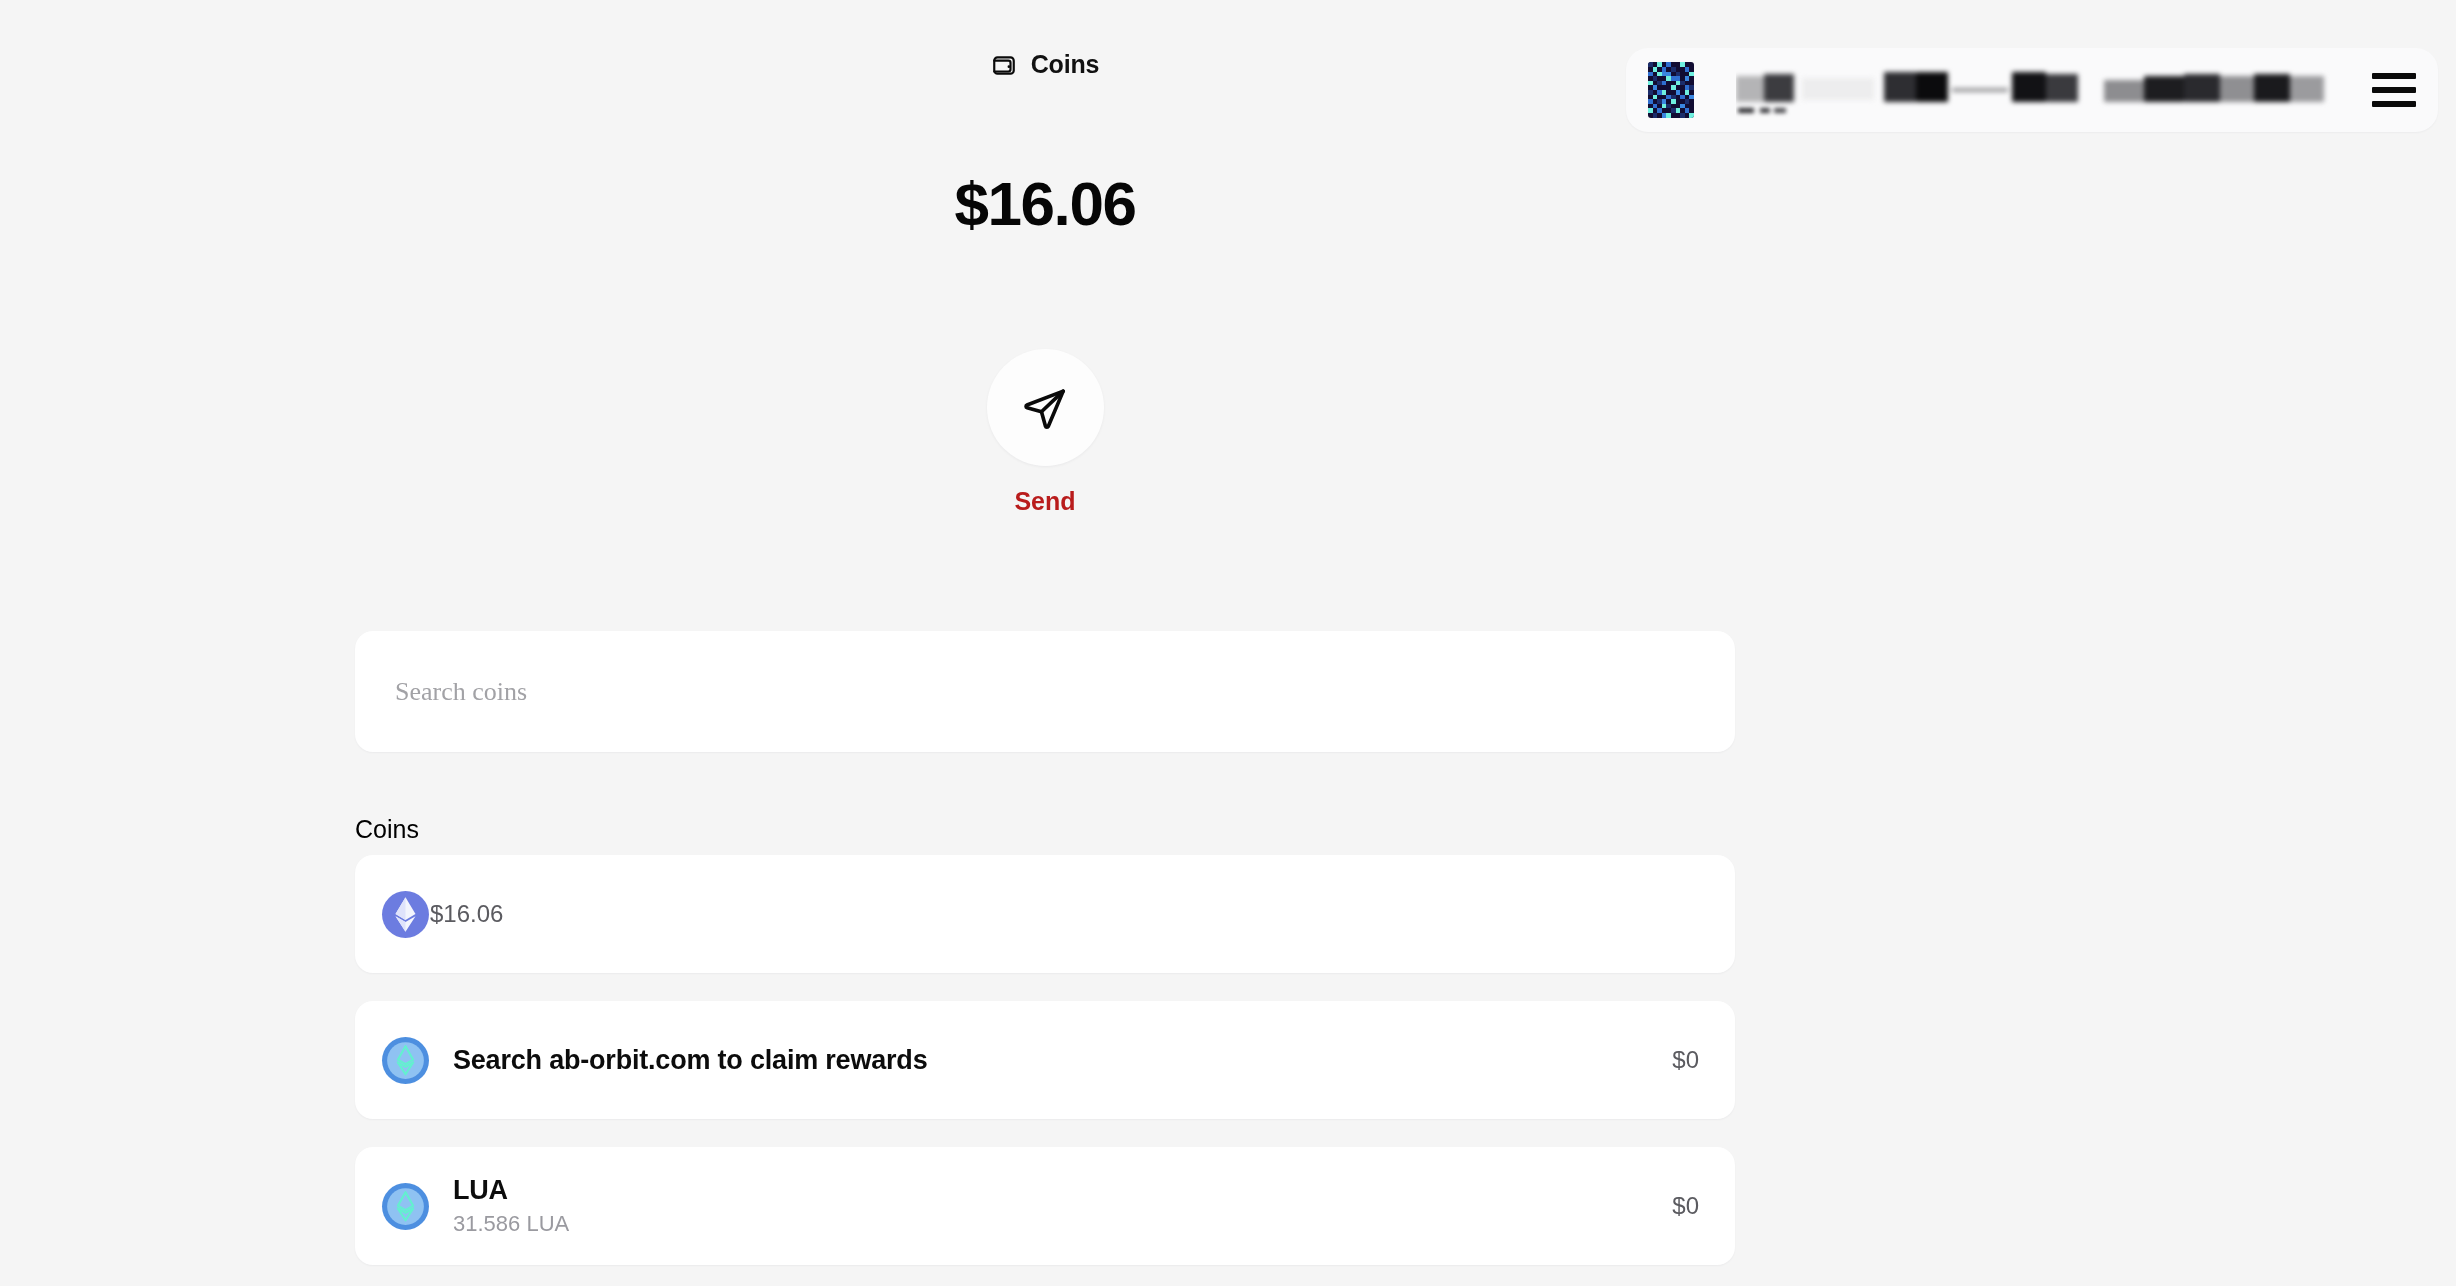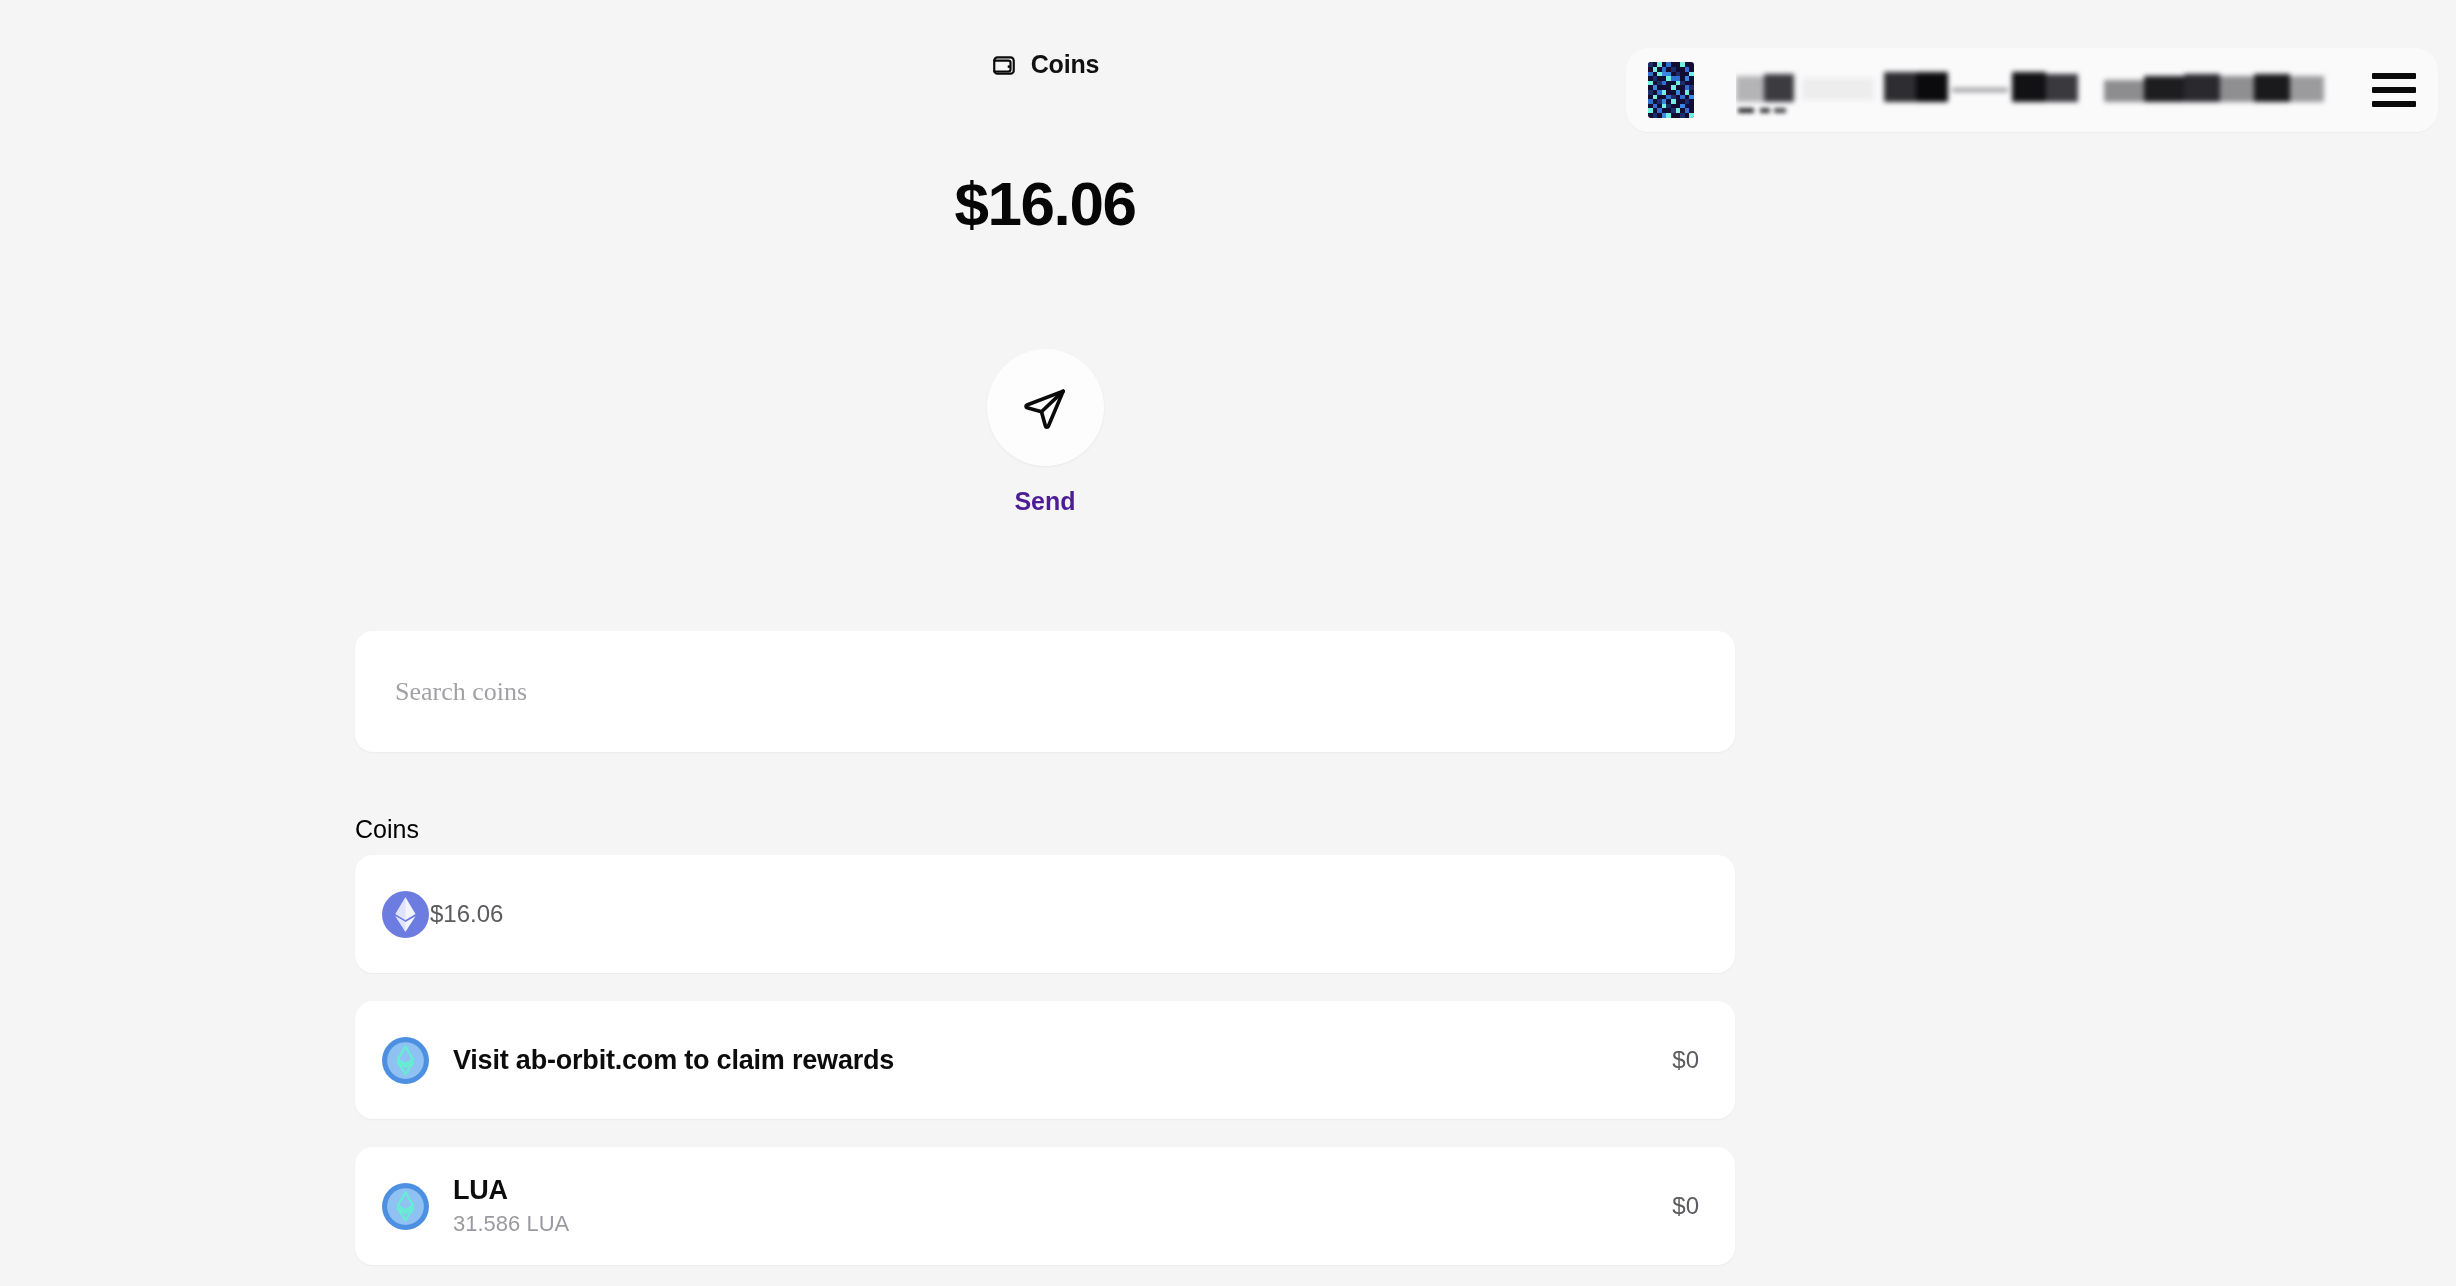--- a/index.html
+++ b/index.html
@@ -157,21 +157,21 @@
     background: #fdfdfd;
     display: flex;
     align-items: center;
     justify-content: center;
     box-shadow: 0 1px 3px rgba(16,24,40,.05);
   }
   .action-label {
     margin-top: 21px;
     font-size: 25px;
     font-weight: 700;
-    color: #4c1d95;
+    color: #b91c1c;
   }
 
   
   .search-box {
     position: absolute;
     top: 631px;
     left: 355px;
     width: 1380px;
     height: 121px;
     background: #ffffff;
@@ -400,21 +400,21 @@
     </div>
 
     <div class="coin-row">
       <svg class="coin-icon" viewBox="0 0 48 48">
         <circle cx="24" cy="24" r="23" fill="#4d8fe0"></circle>
         <circle cx="24" cy="24" r="18" fill="#8fc2f2"></circle>
         <path d="M24 10 16.5 23.2 24 27.6 31.5 23.2z" fill="none" stroke="#63f0cf" stroke-width="2.1" stroke-linejoin="round"></path>
         <path d="M24 30.2 16.5 25.8 24 37.5 31.5 25.8z" fill="none" stroke="#63f0cf" stroke-width="2.1" stroke-linejoin="round"></path>
       </svg>
       <div class="coin-meta">
-        <div class="coin-name">Visit ab-orbit.com to claim rewards</div>
+        <div class="coin-name">Search ab-orbit.com to claim rewards</div>
       </div>
       <div class="coin-value">$0</div>
     </div>
 
     <div class="coin-row">
       <svg class="coin-icon" viewBox="0 0 48 48">
         <circle cx="24" cy="24" r="23" fill="#4d8fe0"></circle>
         <circle cx="24" cy="24" r="18" fill="#8fc2f2"></circle>
         <path d="M24 10 16.5 23.2 24 27.6 31.5 23.2z" fill="none" stroke="#63f0cf" stroke-width="2.1" stroke-linejoin="round"></path>
         <path d="M24 30.2 16.5 25.8 24 37.5 31.5 25.8z" fill="none" stroke="#63f0cf" stroke-width="2.1" stroke-linejoin="round"></path>

